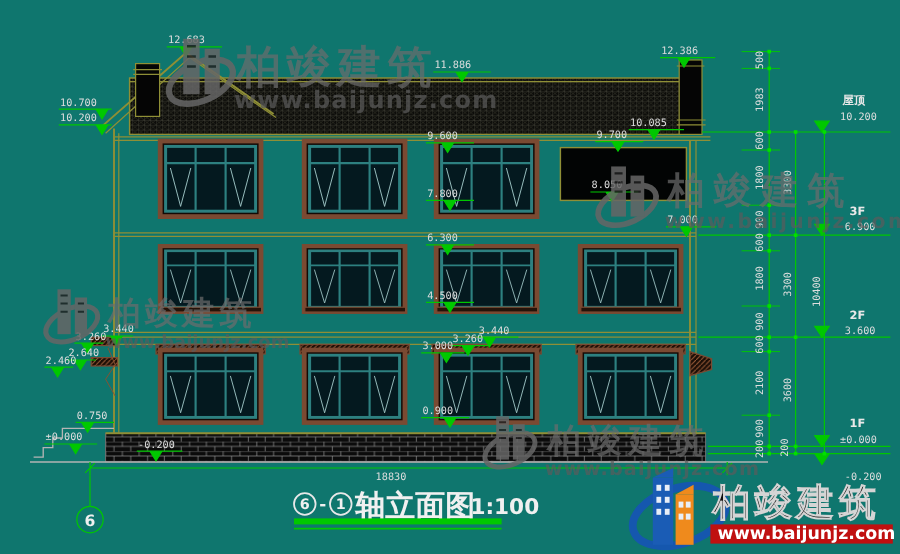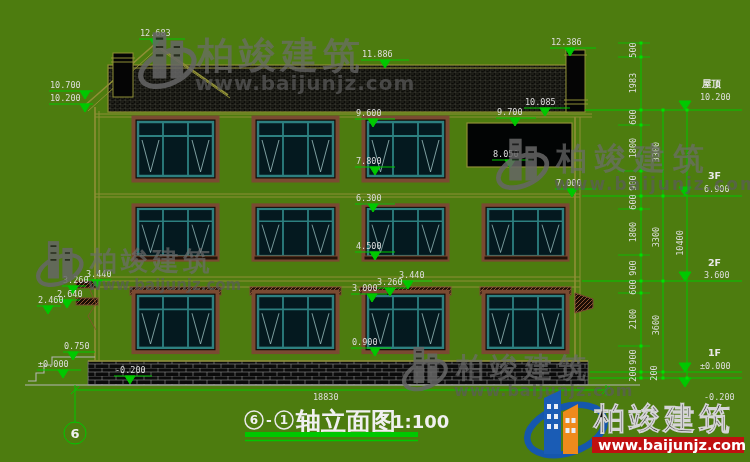--- a/index.html
+++ b/index.html
@@ -1,16 +1,16 @@
 <!DOCTYPE html>
 <html><head>
 <meta charset="utf-8">
 <style>
   html,body{margin:0;padding:0;background:#000;}
-  #stage{position:relative;width:750px;height:462px;background:#4d7c0f;overflow:hidden;}
+  #stage{position:relative;width:750px;height:462px;background:#0f766e;overflow:hidden;}
   svg{display:block;}
   .ol{stroke:#8f8f36;fill:none;stroke-width:1;}
   .ol2{stroke:#8f8f36;fill:none;stroke-width:1.6;}
   .grn{stroke:#00c800;fill:none;stroke-width:1;}
   .grnthin{stroke:#00c800;fill:none;stroke-width:0.8;}
   .lvl{stroke:#00c800;fill:#00c800;stroke-width:1;}
   .dim{fill:#dedede;font:8.5px "DejaVu Sans Mono","Liberation Mono",monospace;}
   .dimb{fill:#e8e8e8;font:bold 9.5px "DejaVu Sans","Liberation Sans",sans-serif;}
   .rot{fill:#dedede;font:8.5px "DejaVu Sans Mono","Liberation Mono",monospace;text-anchor:middle;}
   .wm{fill:#6d6d6d;opacity:0.82;font-family:"DejaVu Sans","Liberation Sans",sans-serif;font-weight:bold;}

